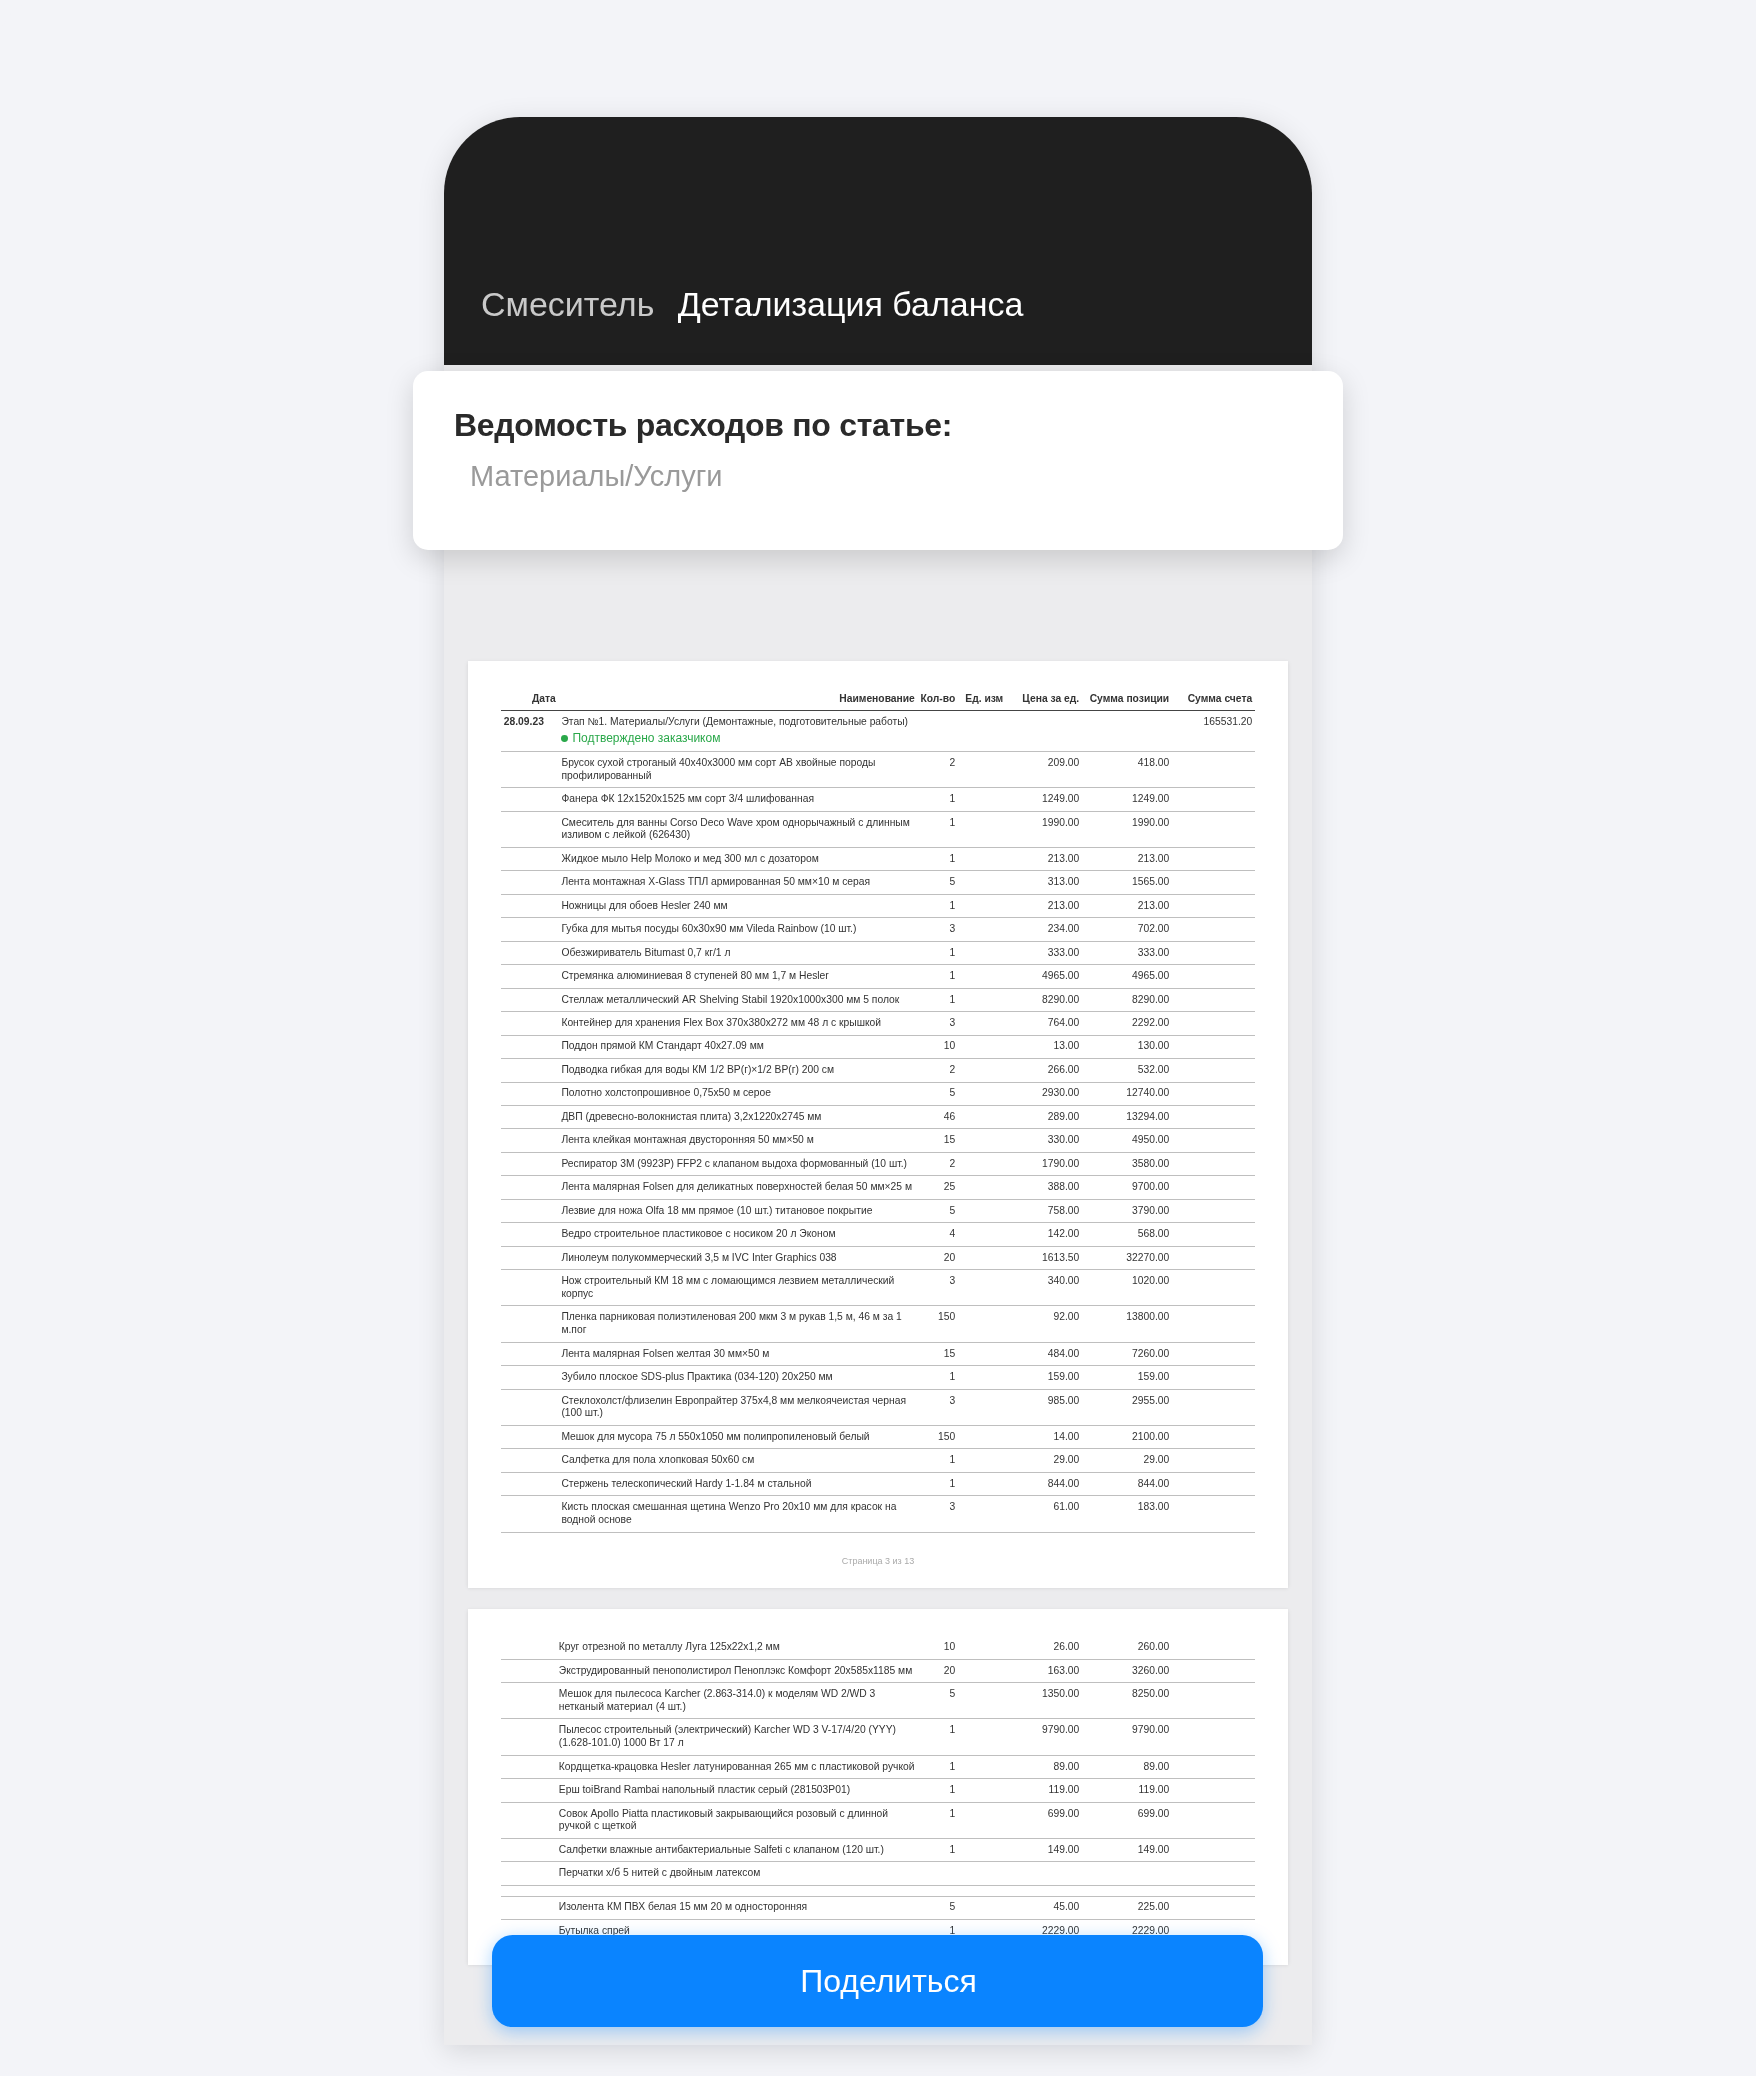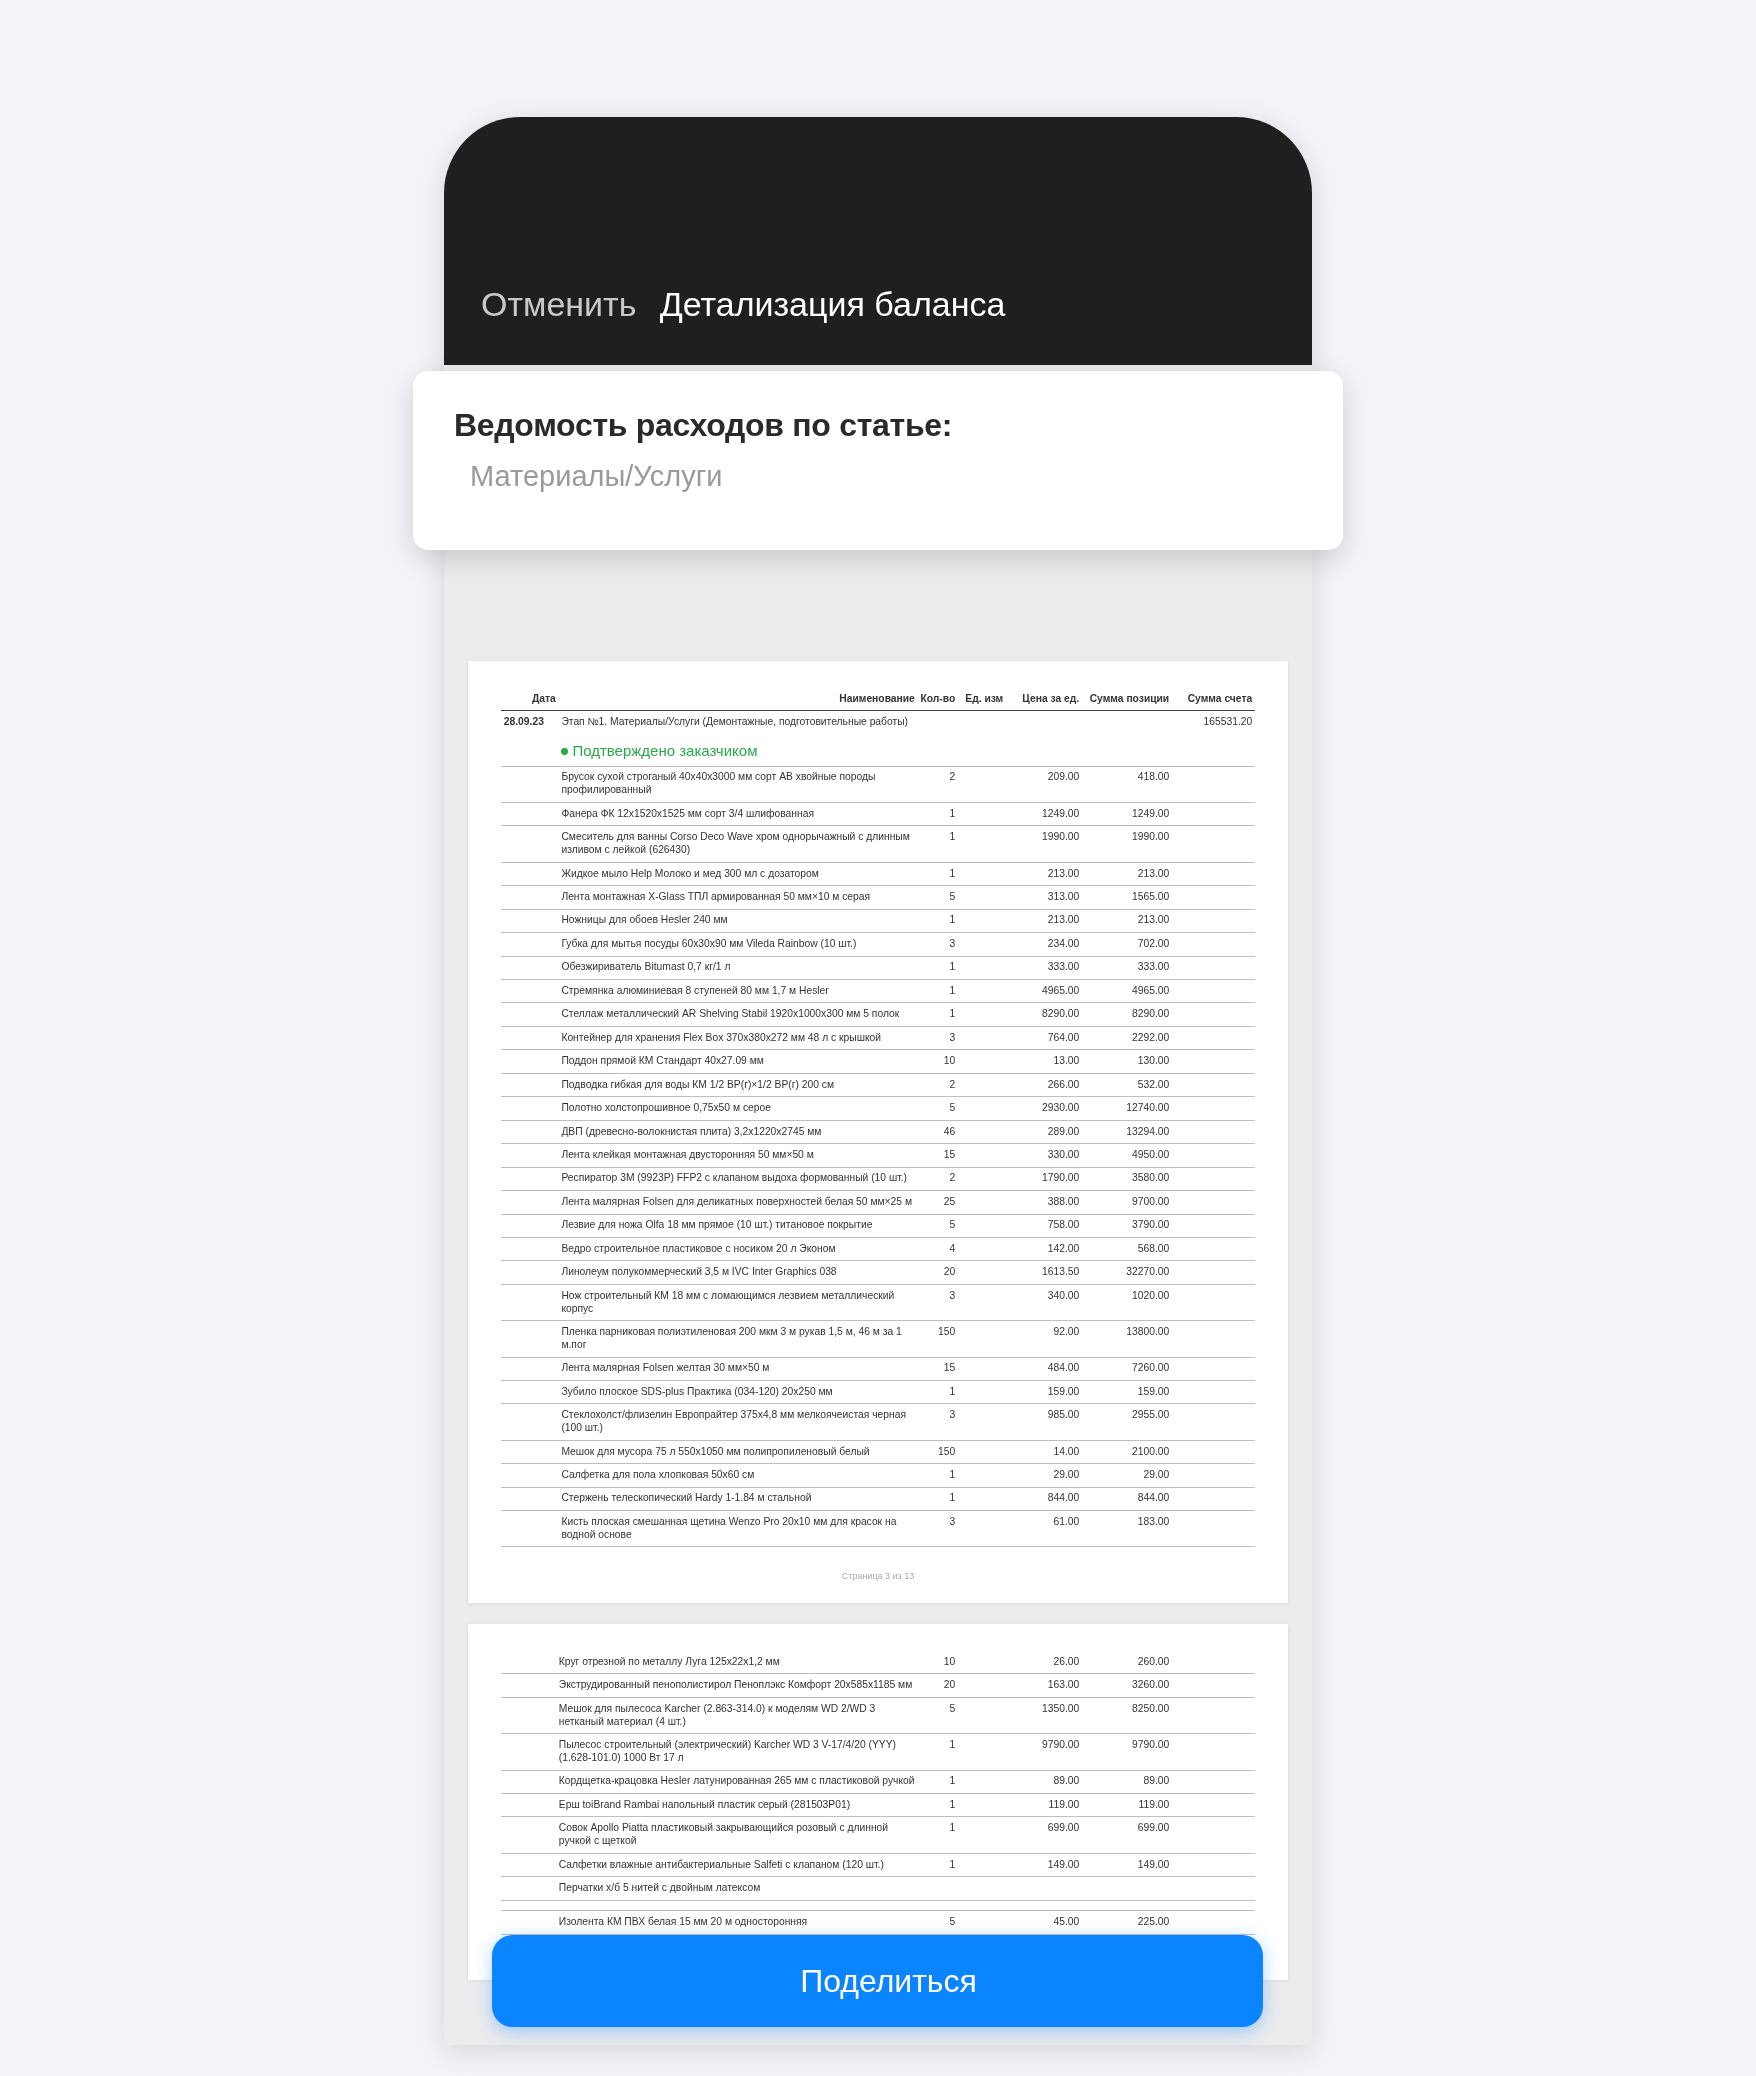--- a/index.html
+++ b/index.html
@@ -119,22 +119,22 @@
   }
   .stage-title {
     display: block;
     font-weight: 400;
   }
   .confirmed {
     display: inline-flex;
     align-items: center;
     gap: 4.1px;
     color: #2aa84a;
-    font-size: 15px;
-    margin-top: 13px;
+    font-size: 12px;
+    margin-top: 2px;
     justify-content: center;
   }
   .confirmed .dot {
     width: 6.9px; height: 6.9px; border-radius: 50%;
     background: #2aa84a;
     display: inline-block;
   }
   col.c-date   { width: 55px; }
   col.c-name   { width: auto; }
   col.c-qty    { width: 40px; }
@@ -168,21 +168,21 @@
     cursor: pointer;
     padding-left: 28px;
   }
 </style>
 </head>
 <body>
 <div class="canvas">
 
   <div class="phone">
     <div class="phone-top">
-      <span class="cancel">Отменить</span>
+      <span class="cancel">Смеситель</span>
       <span class="title">Детализация баланса</span>
     </div>
 
     <div class="doc-scroll">
 
       <div class="page">
         <table class="tbl">
           <colgroup>
             <col class="c-date">
               <col class="c-name">

